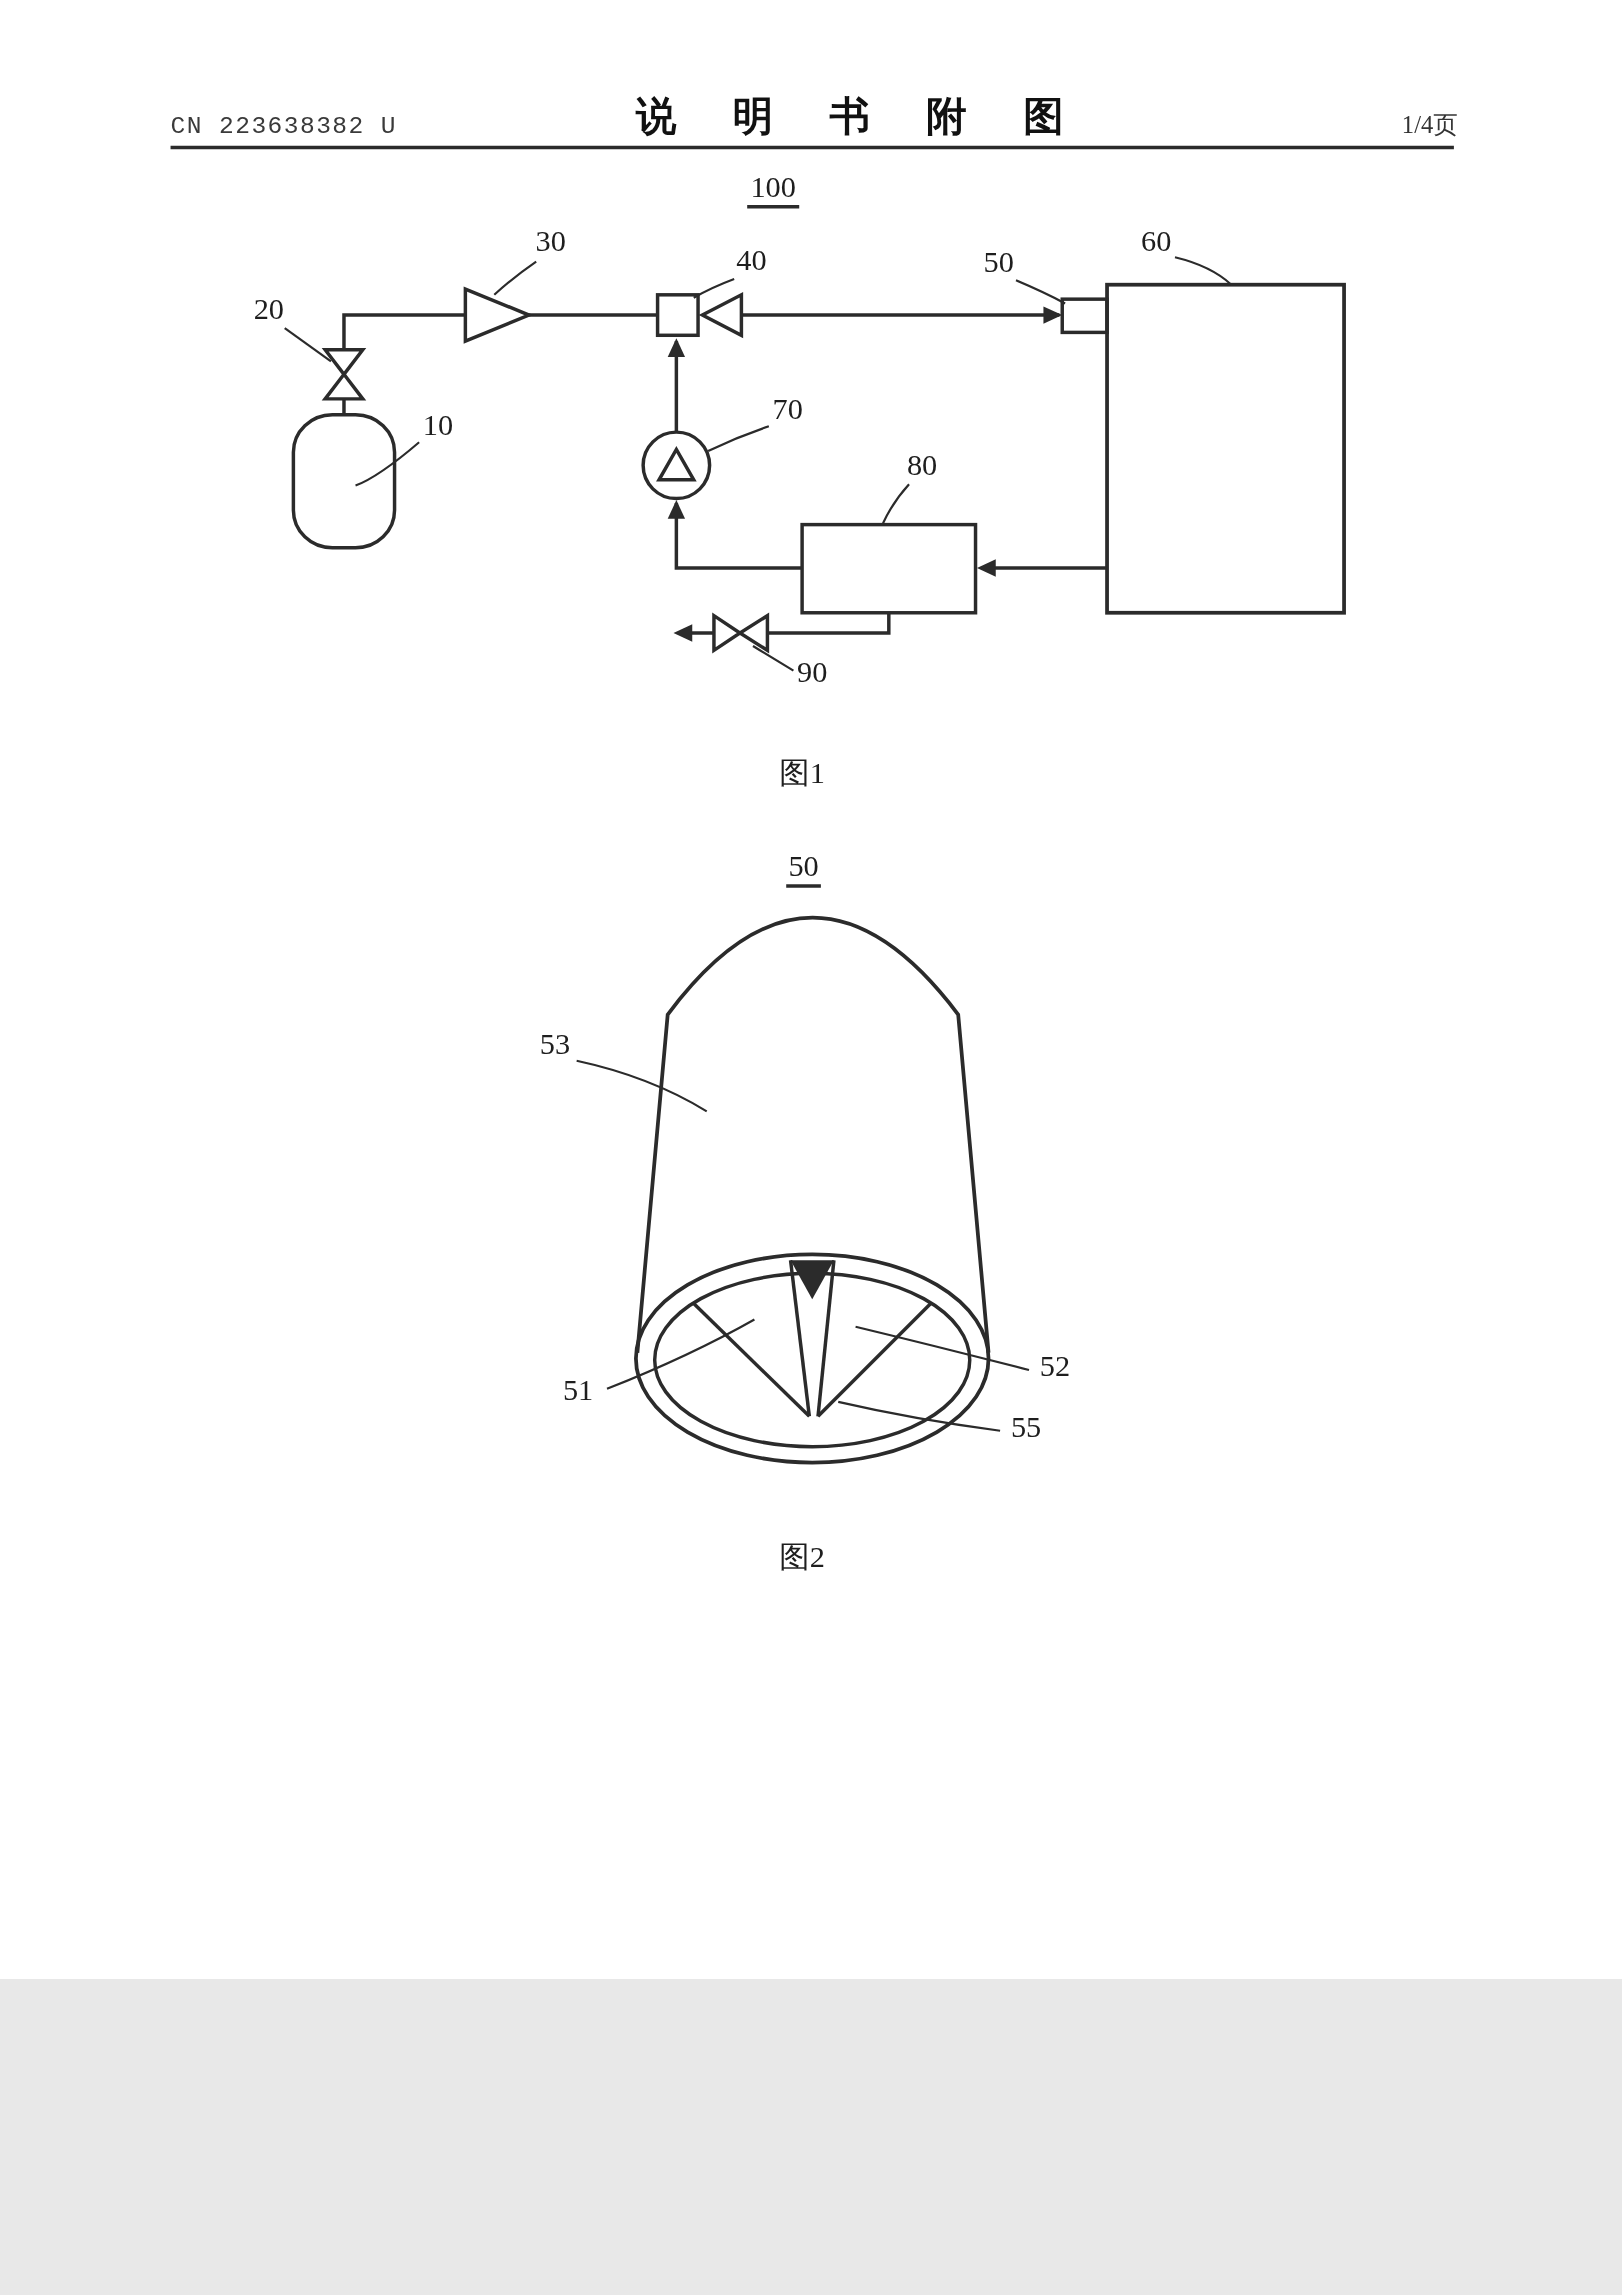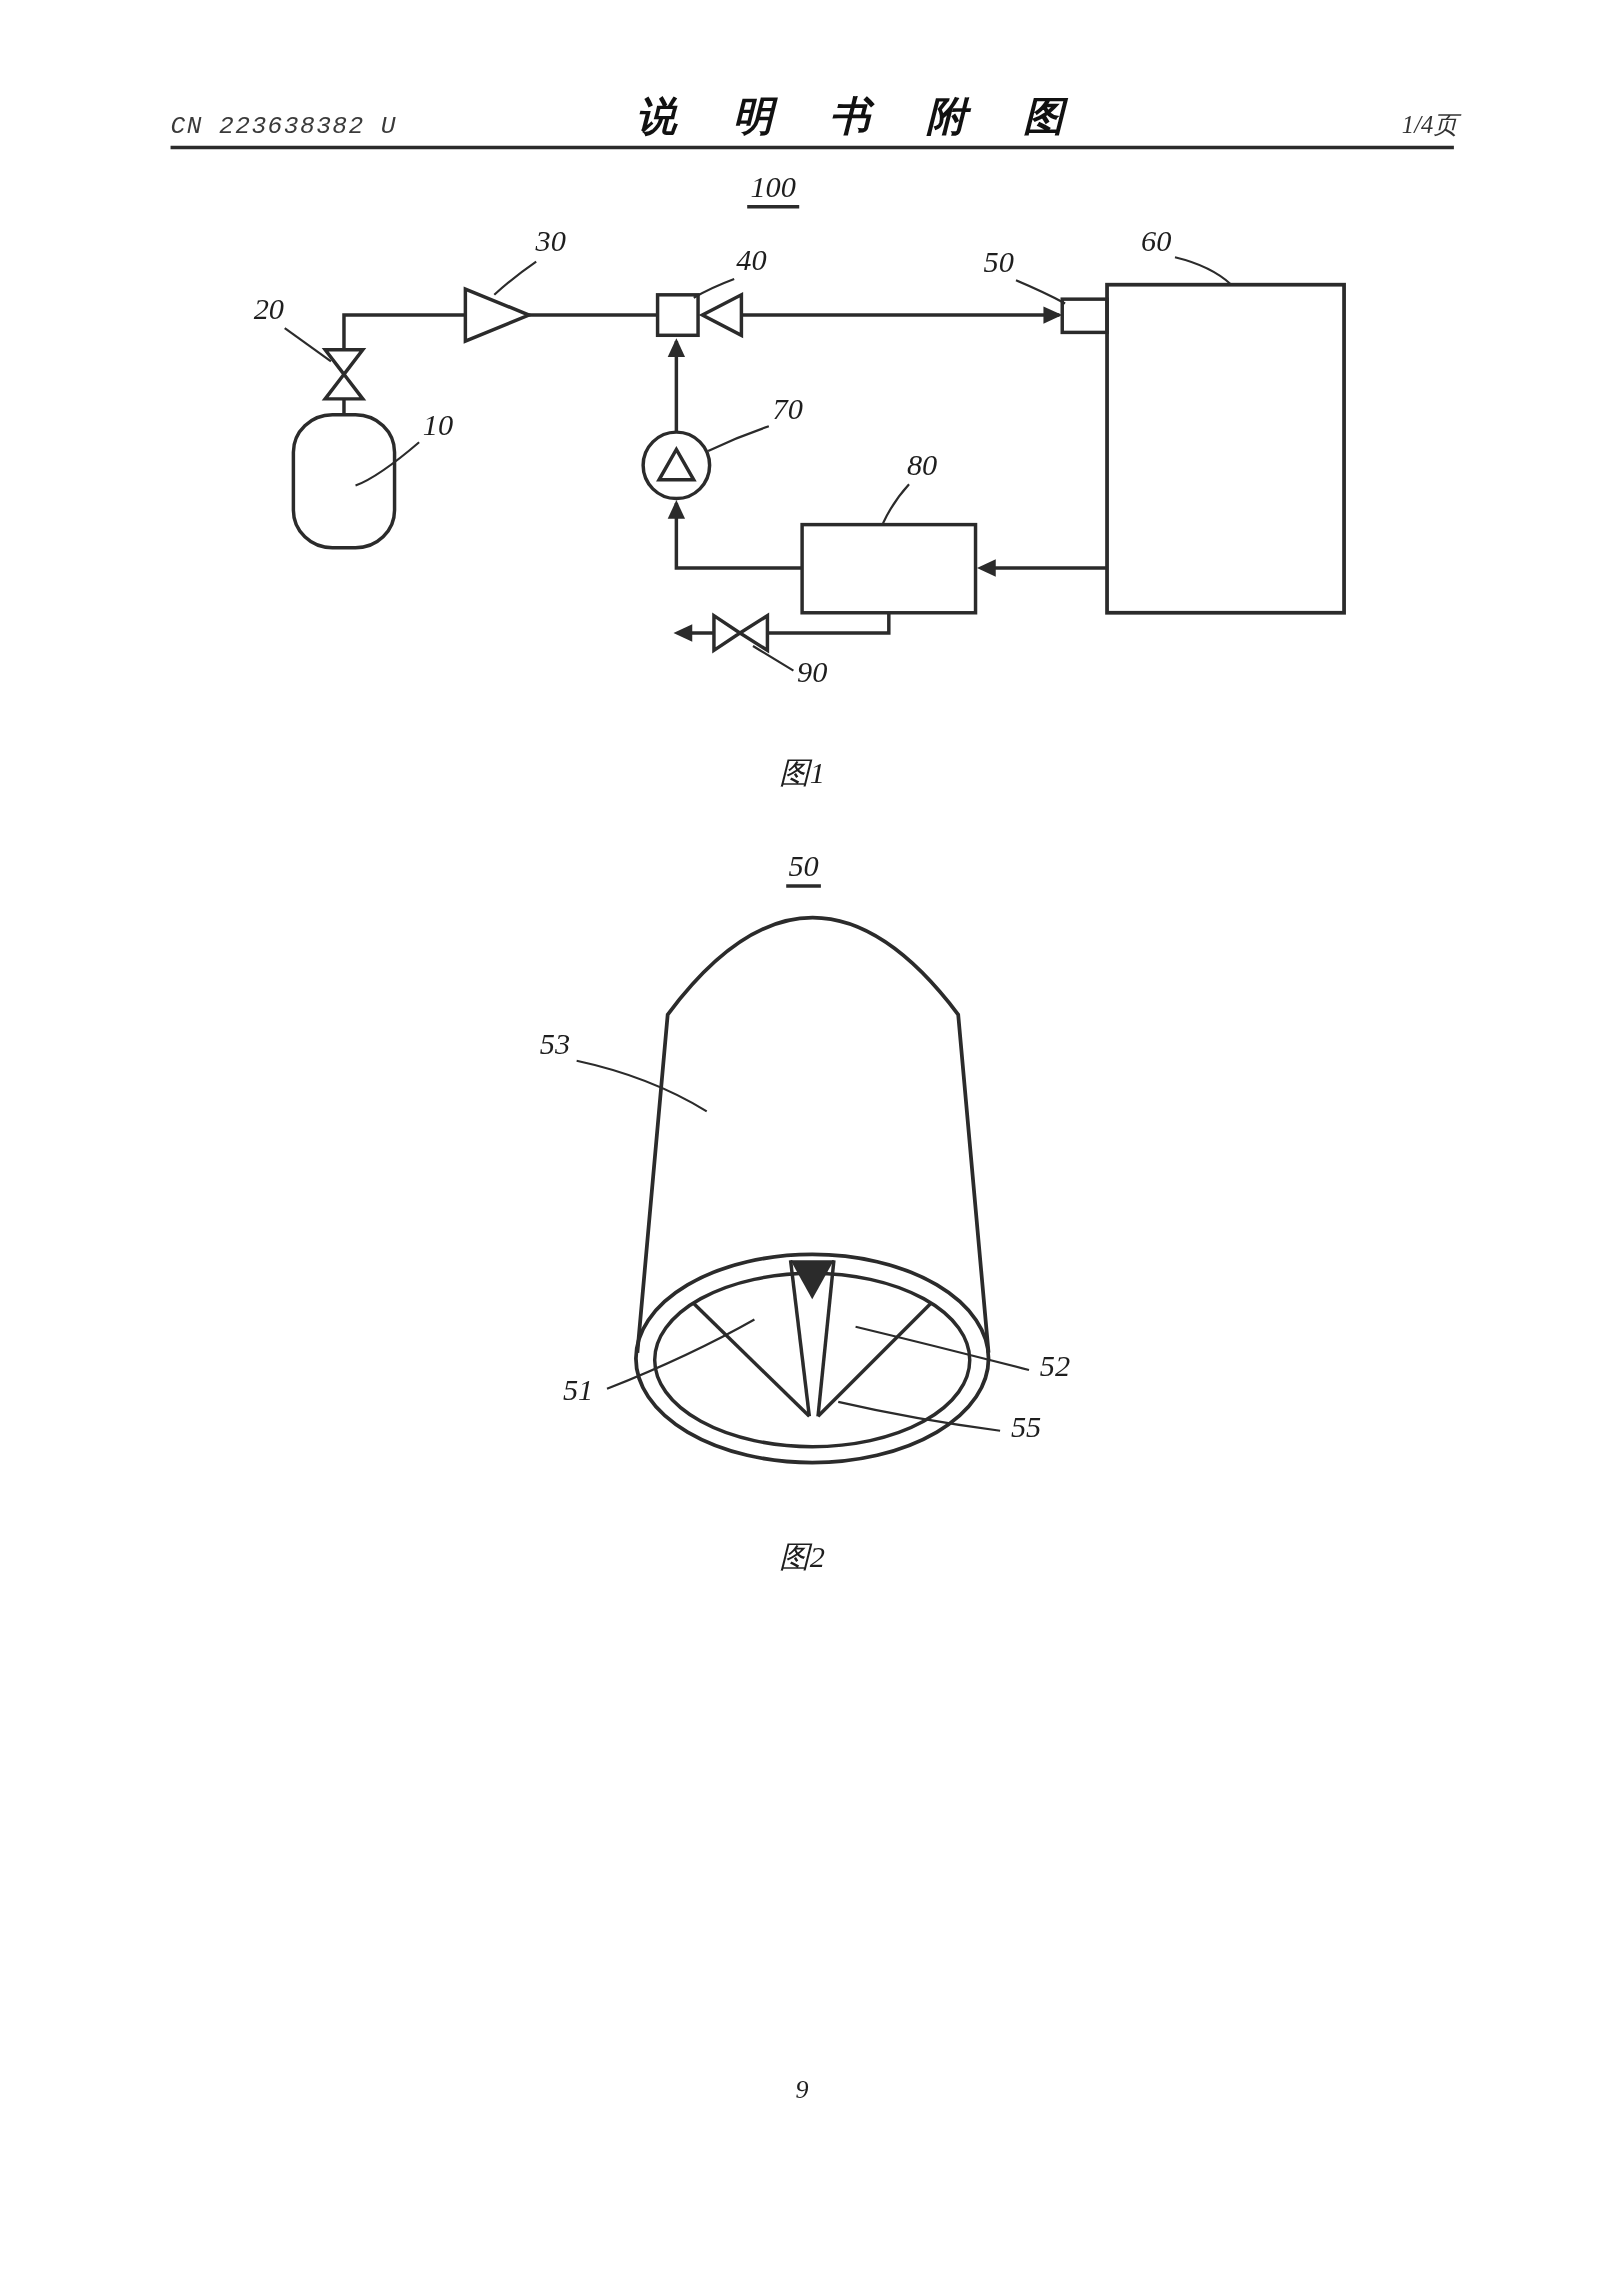--- a/index.html
+++ b/index.html
@@ -1,22 +1,21 @@
 <!DOCTYPE html>
 <html style="font-size:10.5px"><head>
 <meta charset="utf-8">
 <style>
   html,body{margin:0;padding:0;background:#e8e8e8;}
   .page{
     position:relative;
-    width:1623px;height:2295px;
+    width:1623px;height:1979px;
     background:#ffffff;
     margin:0 auto;
     font-family:"Liberation Serif", serif;
-    font-style:italic;
   }
   svg{position:absolute;left:0;top:0;width:1623px;height:2295px;}
   text{fill:#1e1e1e;font-family:"Liberation Serif", serif;}
   .doc-num{font-family:"Liberation Mono", monospace;font-size:17px;fill:#3a3a3a;letter-spacing:1px;}
   .hdr-title{font-size:28px;font-weight:bold;letter-spacing:16px;fill:#111;}
   .hdr-page{font-size:17px;fill:#333;}
   .ref-num{font-size:21px;}
   .lbl{font-size:21px;}
   .cap{font-size:21px;}
   .pg{font-size:18px;}

